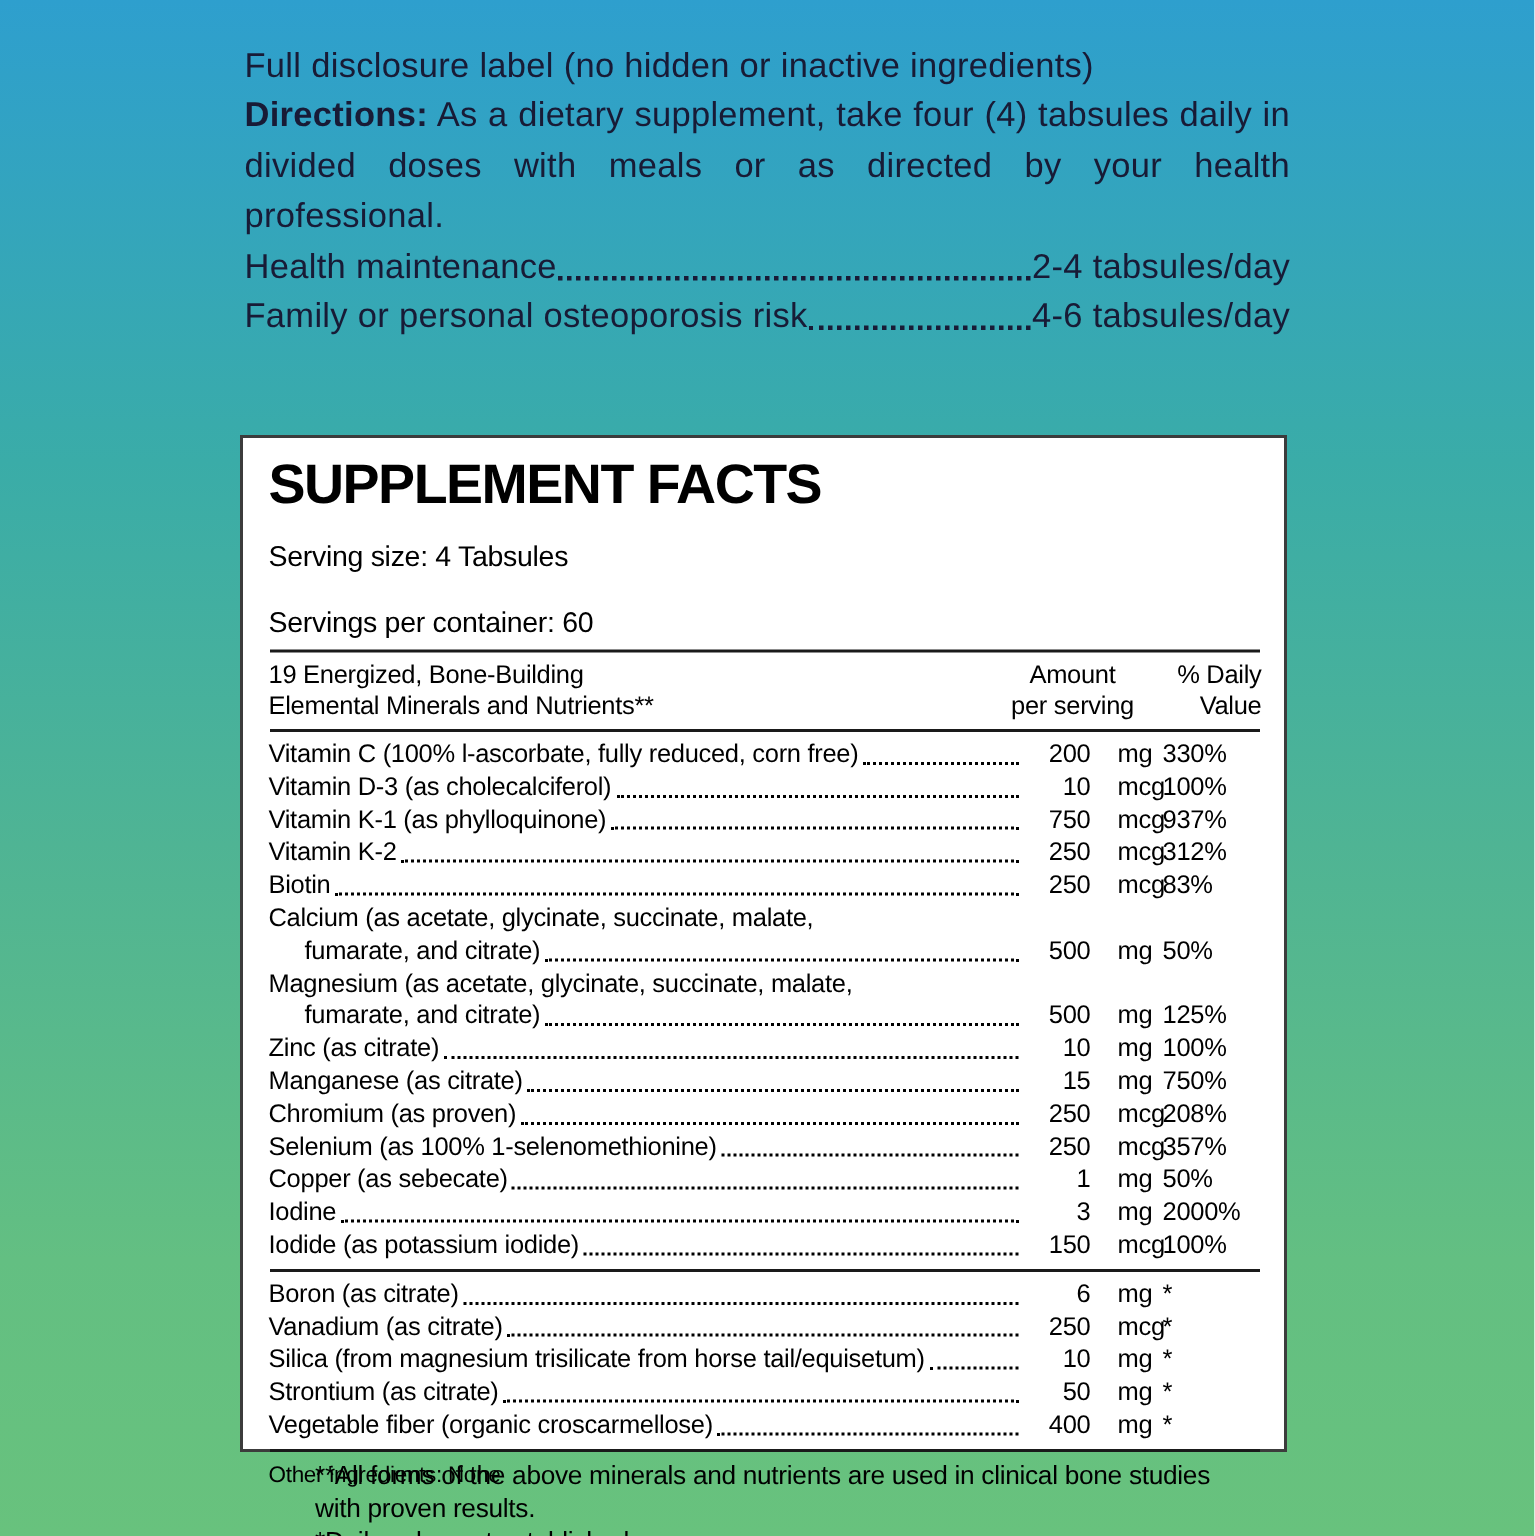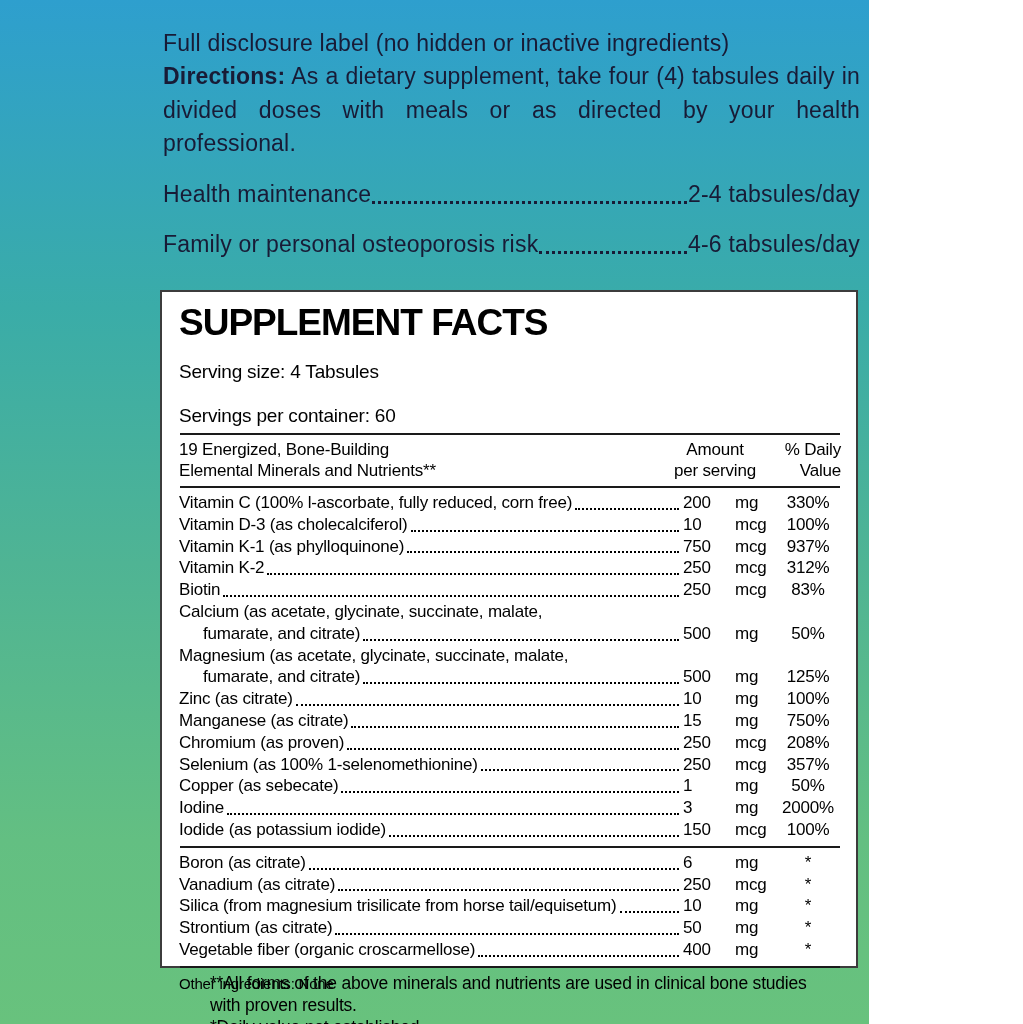--- a/index.html
+++ b/index.html
@@ -1,30 +1,30 @@
 <!DOCTYPE html>
 <html><head>
 <meta charset="utf-8">
 <style>
   html,body{margin:0;padding:0;}
   body{width:1023px;height:1024px;overflow:hidden;font-family:"Liberation Sans",sans-serif;}
   .bg{
-    position:relative;width:869px;height:1024px;
+    position:relative;width:1023px;height:1024px;
     background:linear-gradient(180deg,#2E9FCE 0%,#3AACA8 30%,#4FB494 55%,#63BF82 82%,#68C27D 100%);
   }
   
   .intro{
     position:absolute;left:163px;top:27px;width:697px;
     color:#181b36;font-size:23px;line-height:33.4px;letter-spacing:.2px;
   }
   .intro .line1{white-space:nowrap;}
   .intro .directions{text-align:justify;margin:0;}
   .intro b{font-weight:700;}
   .dosage-row{display:flex;align-items:flex-end;}
-  .dosage-row .dname{white-space:nowrap;margin-top:17px;}
+  .dosage-row .dname{white-space:nowrap;}
   .dosage-row .dleader{flex:1;border-bottom:3px dotted #181b36;margin:0 1px 7px 1px;min-width:10px;}
   .dosage-row .dval{white-space:nowrap;}
   
   .panel{
     position:absolute;left:160px;top:290px;width:698px;height:678px;
     background:#ffffff;border:2px solid #3c3c3c;box-sizing:border-box;
     color:#000;padding:12px 15px 0 17px;letter-spacing:-.2px;
   }
   .sf-title{font-size:37px;font-weight:700;letter-spacing:-1px;line-height:34px;margin-top:2px;}
   .serving{font-size:19px;line-height:24px;margin-top:20px;}
@@ -32,23 +32,23 @@
   .rule.thick{border-top-width:2.5px;}
   .cols-head{display:flex;align-items:flex-end;font-size:17px;line-height:21px;margin-top:2px;}
   .cols-head .left{flex:1;}
   .cols-head .mid{width:112px;text-align:center;flex:none;}
   .cols-head .right{width:70px;text-align:right;flex:none;}
   .rows{font-size:17px;}
   .rline{display:flex;align-items:flex-end;line-height:21.8px;}
   .nm{white-space:nowrap;}
   .ind{padding-left:24px;}
   .leader{flex:1;border-bottom:2px dotted #000;margin:0 4px 4px 3px;min-width:6px;}
-  .amt{width:44px;flex:none;}
-  .unit{width:48px;text-align:left;padding-left:8px;flex:none;box-sizing:border-box;}
-  .pct{width:66px;text-align:center;flex:none;}
+  .amt{width:44px;text-align:right;flex:none;}
+  .unit{width:48px;text-align:left;padding-left:18px;flex:none;box-sizing:border-box;}
+  .pct{width:66px;text-align:left;flex:none;}
   .footnotes{font-size:17.5px;line-height:22px;margin-top:4px;margin-left:31px;}
   .footnotes p{margin:0;}
   
   .other-ing{position:absolute;left:179px;top:975px;color:#000;font-size:15px;letter-spacing:-.2px;}
 </style>
 </head>
 <body>
 
 <div class="bg">
 

